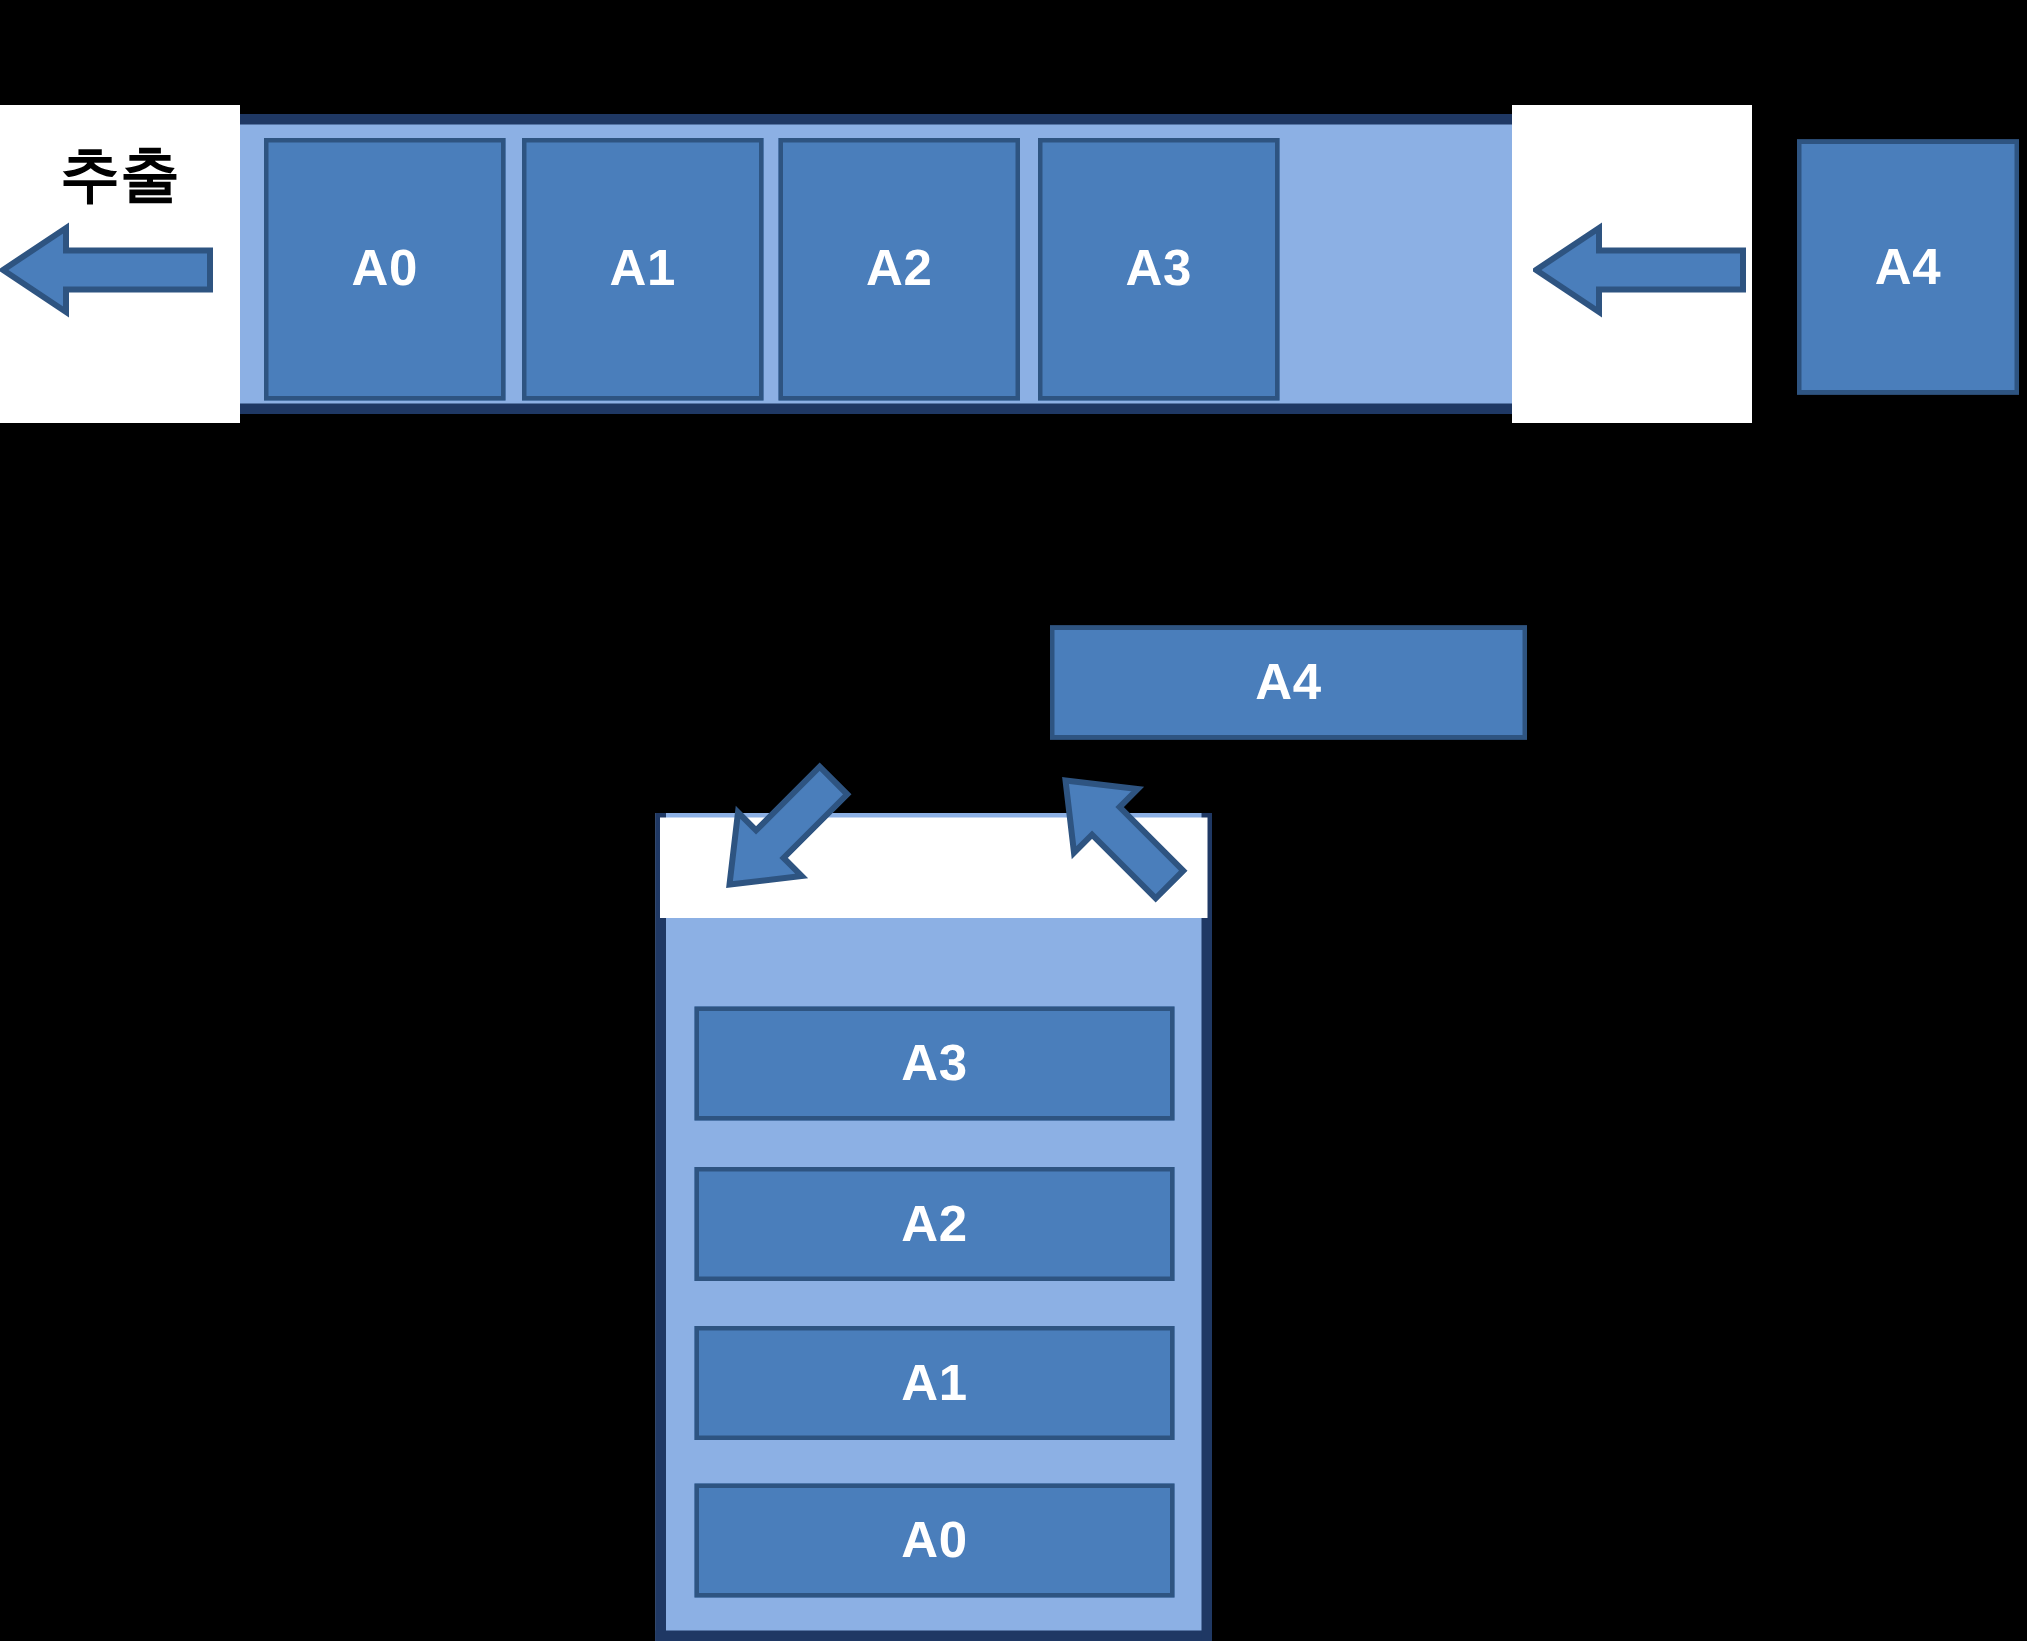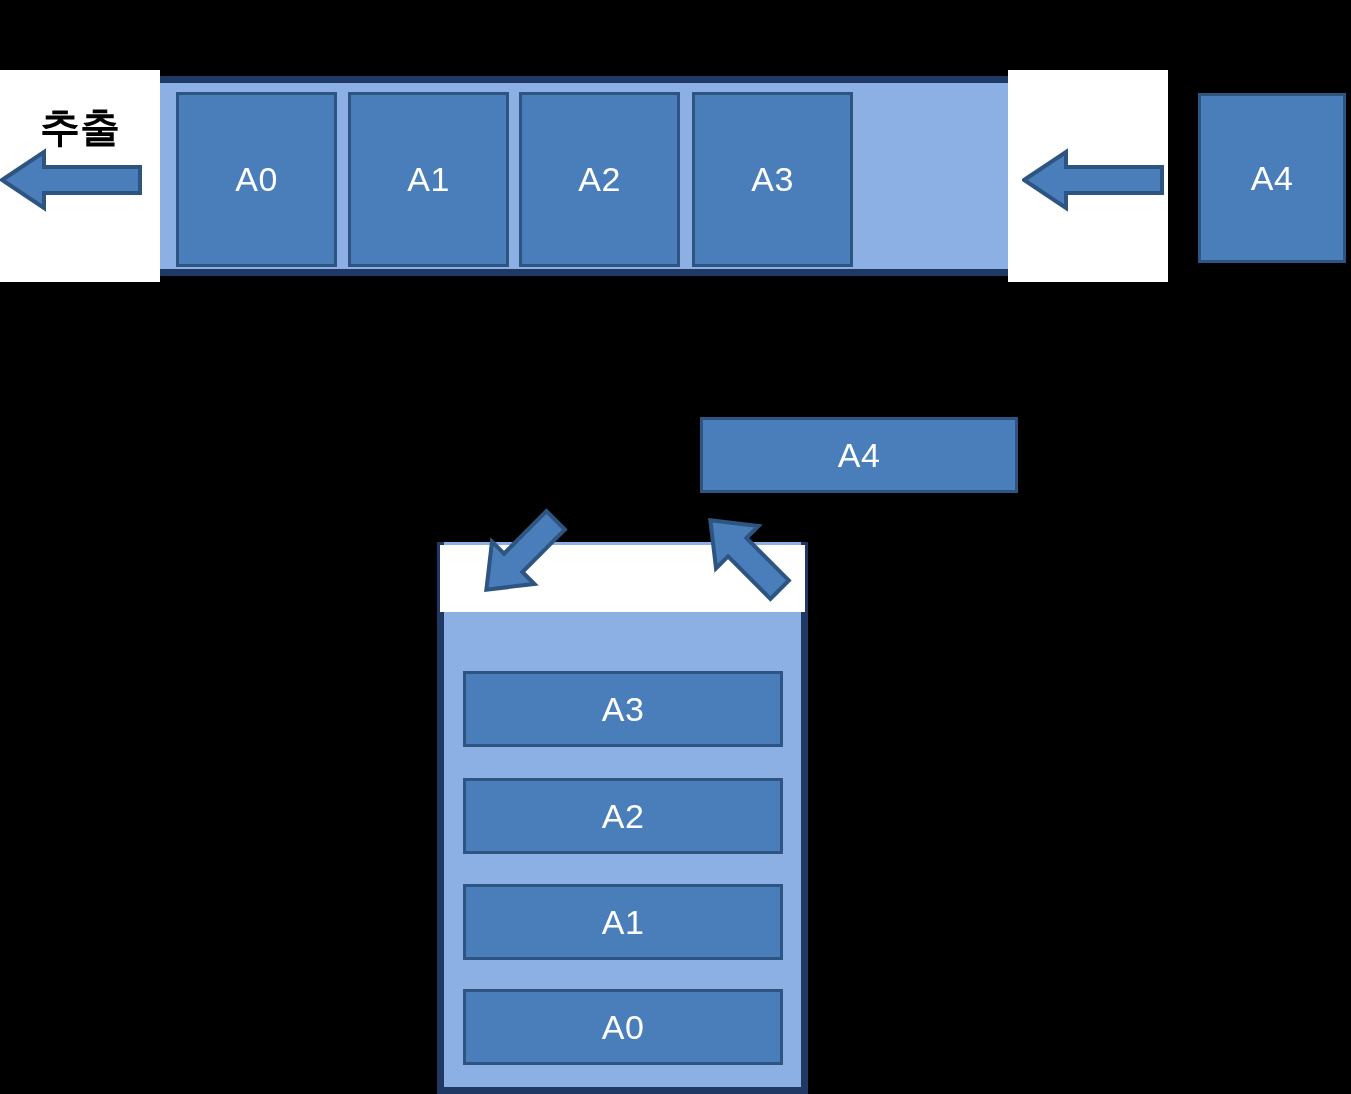--- a/index.html
+++ b/index.html
@@ -48,21 +48,21 @@
   .cell {
     position: absolute;
     background: #4a7ebb;
     border: 3px solid #2e5481;
     box-sizing: border-box;
     display: flex;
     align-items: center;
     justify-content: center;
     color: #ffffff;
     font-size: 34px;
-    font-weight: normal;
+    font-weight: bold;
     letter-spacing: 0.5px;
   }
   .cell.wide { font-size: 34px; }
 
   .label {
     position: absolute;
     color: #000000;
     font-size: 40px;
     font-weight: bold;
     text-align: center;
@@ -90,21 +90,21 @@
 
   <div class="container-h z-cont" style="left:160px; top:76px; width:848px; height:200px;"></div>
 
   <div class="cell z-cell" style="left:176px; top:92px; width:161px; height:175px;">A0</div>
   <div class="cell z-cell" style="left:348px; top:92px; width:161px; height:175px;">A1</div>
   <div class="cell z-cell" style="left:519px; top:92px; width:161px; height:175px;">A2</div>
   <div class="cell z-cell" style="left:692px; top:92px; width:161px; height:175px;">A3</div>
 
   <div class="cell z-cell" style="left:1198px; top:93px; width:148px; height:170px;">A4</div>
 
-  <div class="label z-label" style="left:10px; top:100px; width:140px;">추출</div>
+  <div class="label z-label" style="left:10px; top:89px; width:140px;">추출</div>
 
 
   <svg class="arrow-svg z-arrow" style="left:0px; top:148px;" width="142" height="64" viewBox="0 0 142 64">
     <polygon points="2,32 44,4 44,19 140,19 140,45 44,45 44,60" fill="#4a7ebb" stroke="#2e5481" stroke-width="4" stroke-linejoin="miter"></polygon>
   </svg>
 
   <svg class="arrow-svg z-arrow" style="left:1022px; top:148px;" width="142" height="64" viewBox="0 0 142 64">
     <polygon points="2,32 44,4 44,19 140,19 140,45 44,45 44,60" fill="#4a7ebb" stroke="#2e5481" stroke-width="4" stroke-linejoin="miter"></polygon>
   </svg>
 

